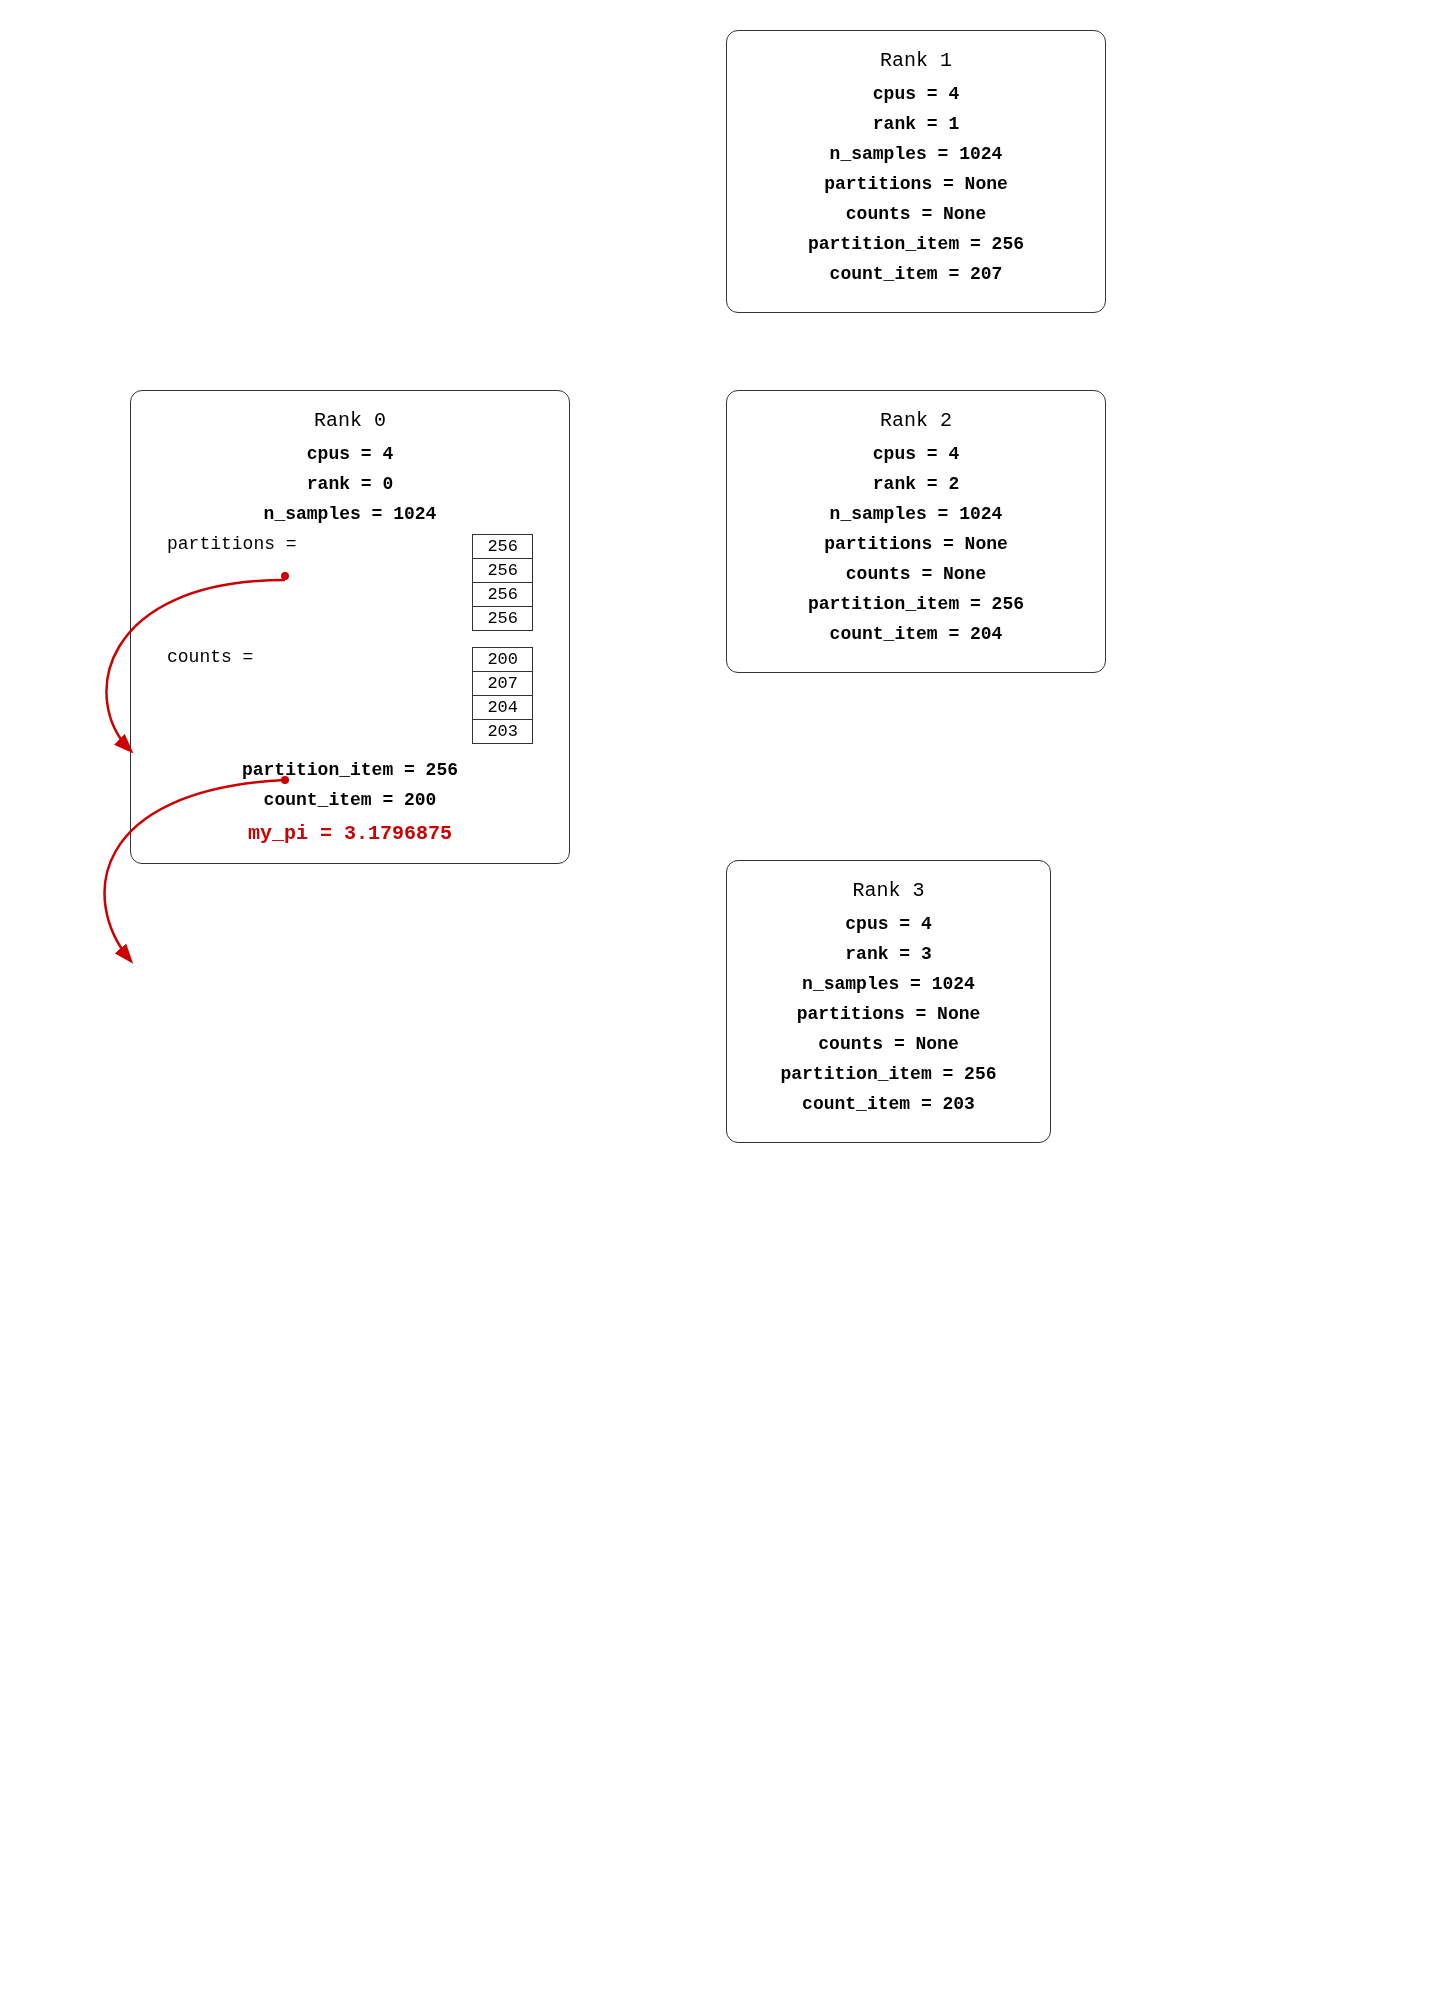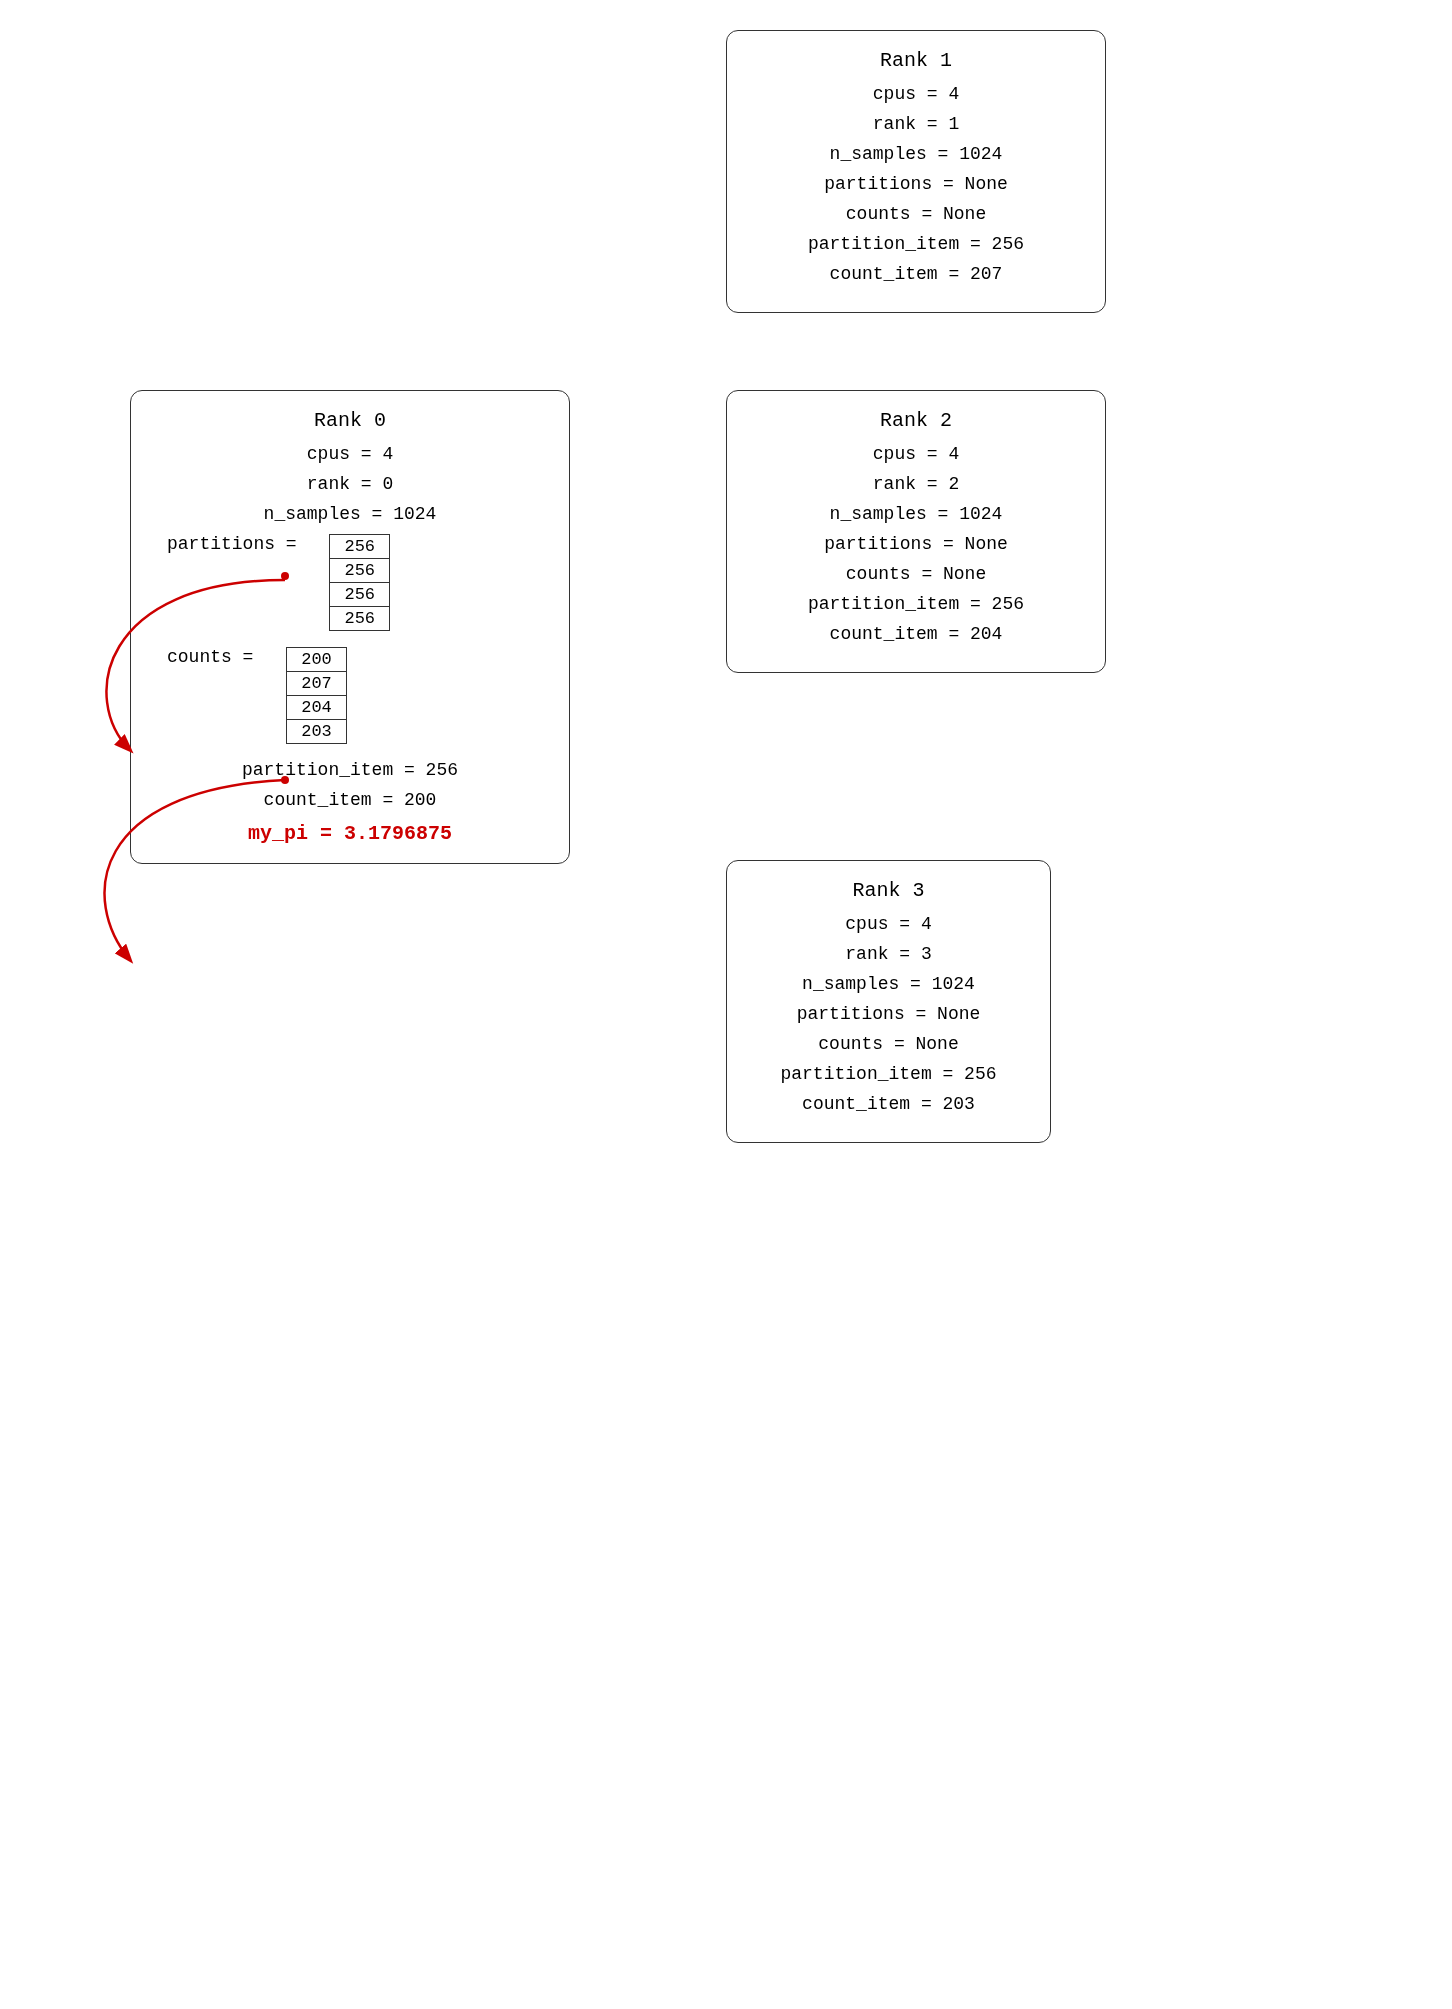--- a/index.html
+++ b/index.html
@@ -25,43 +25,44 @@
       font-size: 20px;
       font-weight: normal;
       margin-bottom: 12px;
       text-align: center;
     }
 
     .rank-field {
       font-size: 18px;
       margin: 10px 0;
       white-space: nowrap;
+      font-weight: bold;
     }
 
     .array-table {
       display: inline-block;
       border-collapse: collapse;
       vertical-align: middle;
     }
 
     .array-table td {
       border: 1.5px solid #333;
       padding: 2px 14px;
       text-align: center;
       font-size: 17px;
       font-family: 'Courier New', Courier, monospace;
     }
 
     .field-with-array {
       display: flex;
       align-items: flex-start;
-      justify-content: flex-start;
+      justify-content: space-between;
       margin: 10px 0;
       font-size: 18px;
-      gap: 22px;
+      gap: 10px;
     }
 
     .field-label {
       white-space: nowrap;
     }
 
     .my-pi-label {
       color: #cc0000;
       font-weight: bold;
       font-size: 20px;

